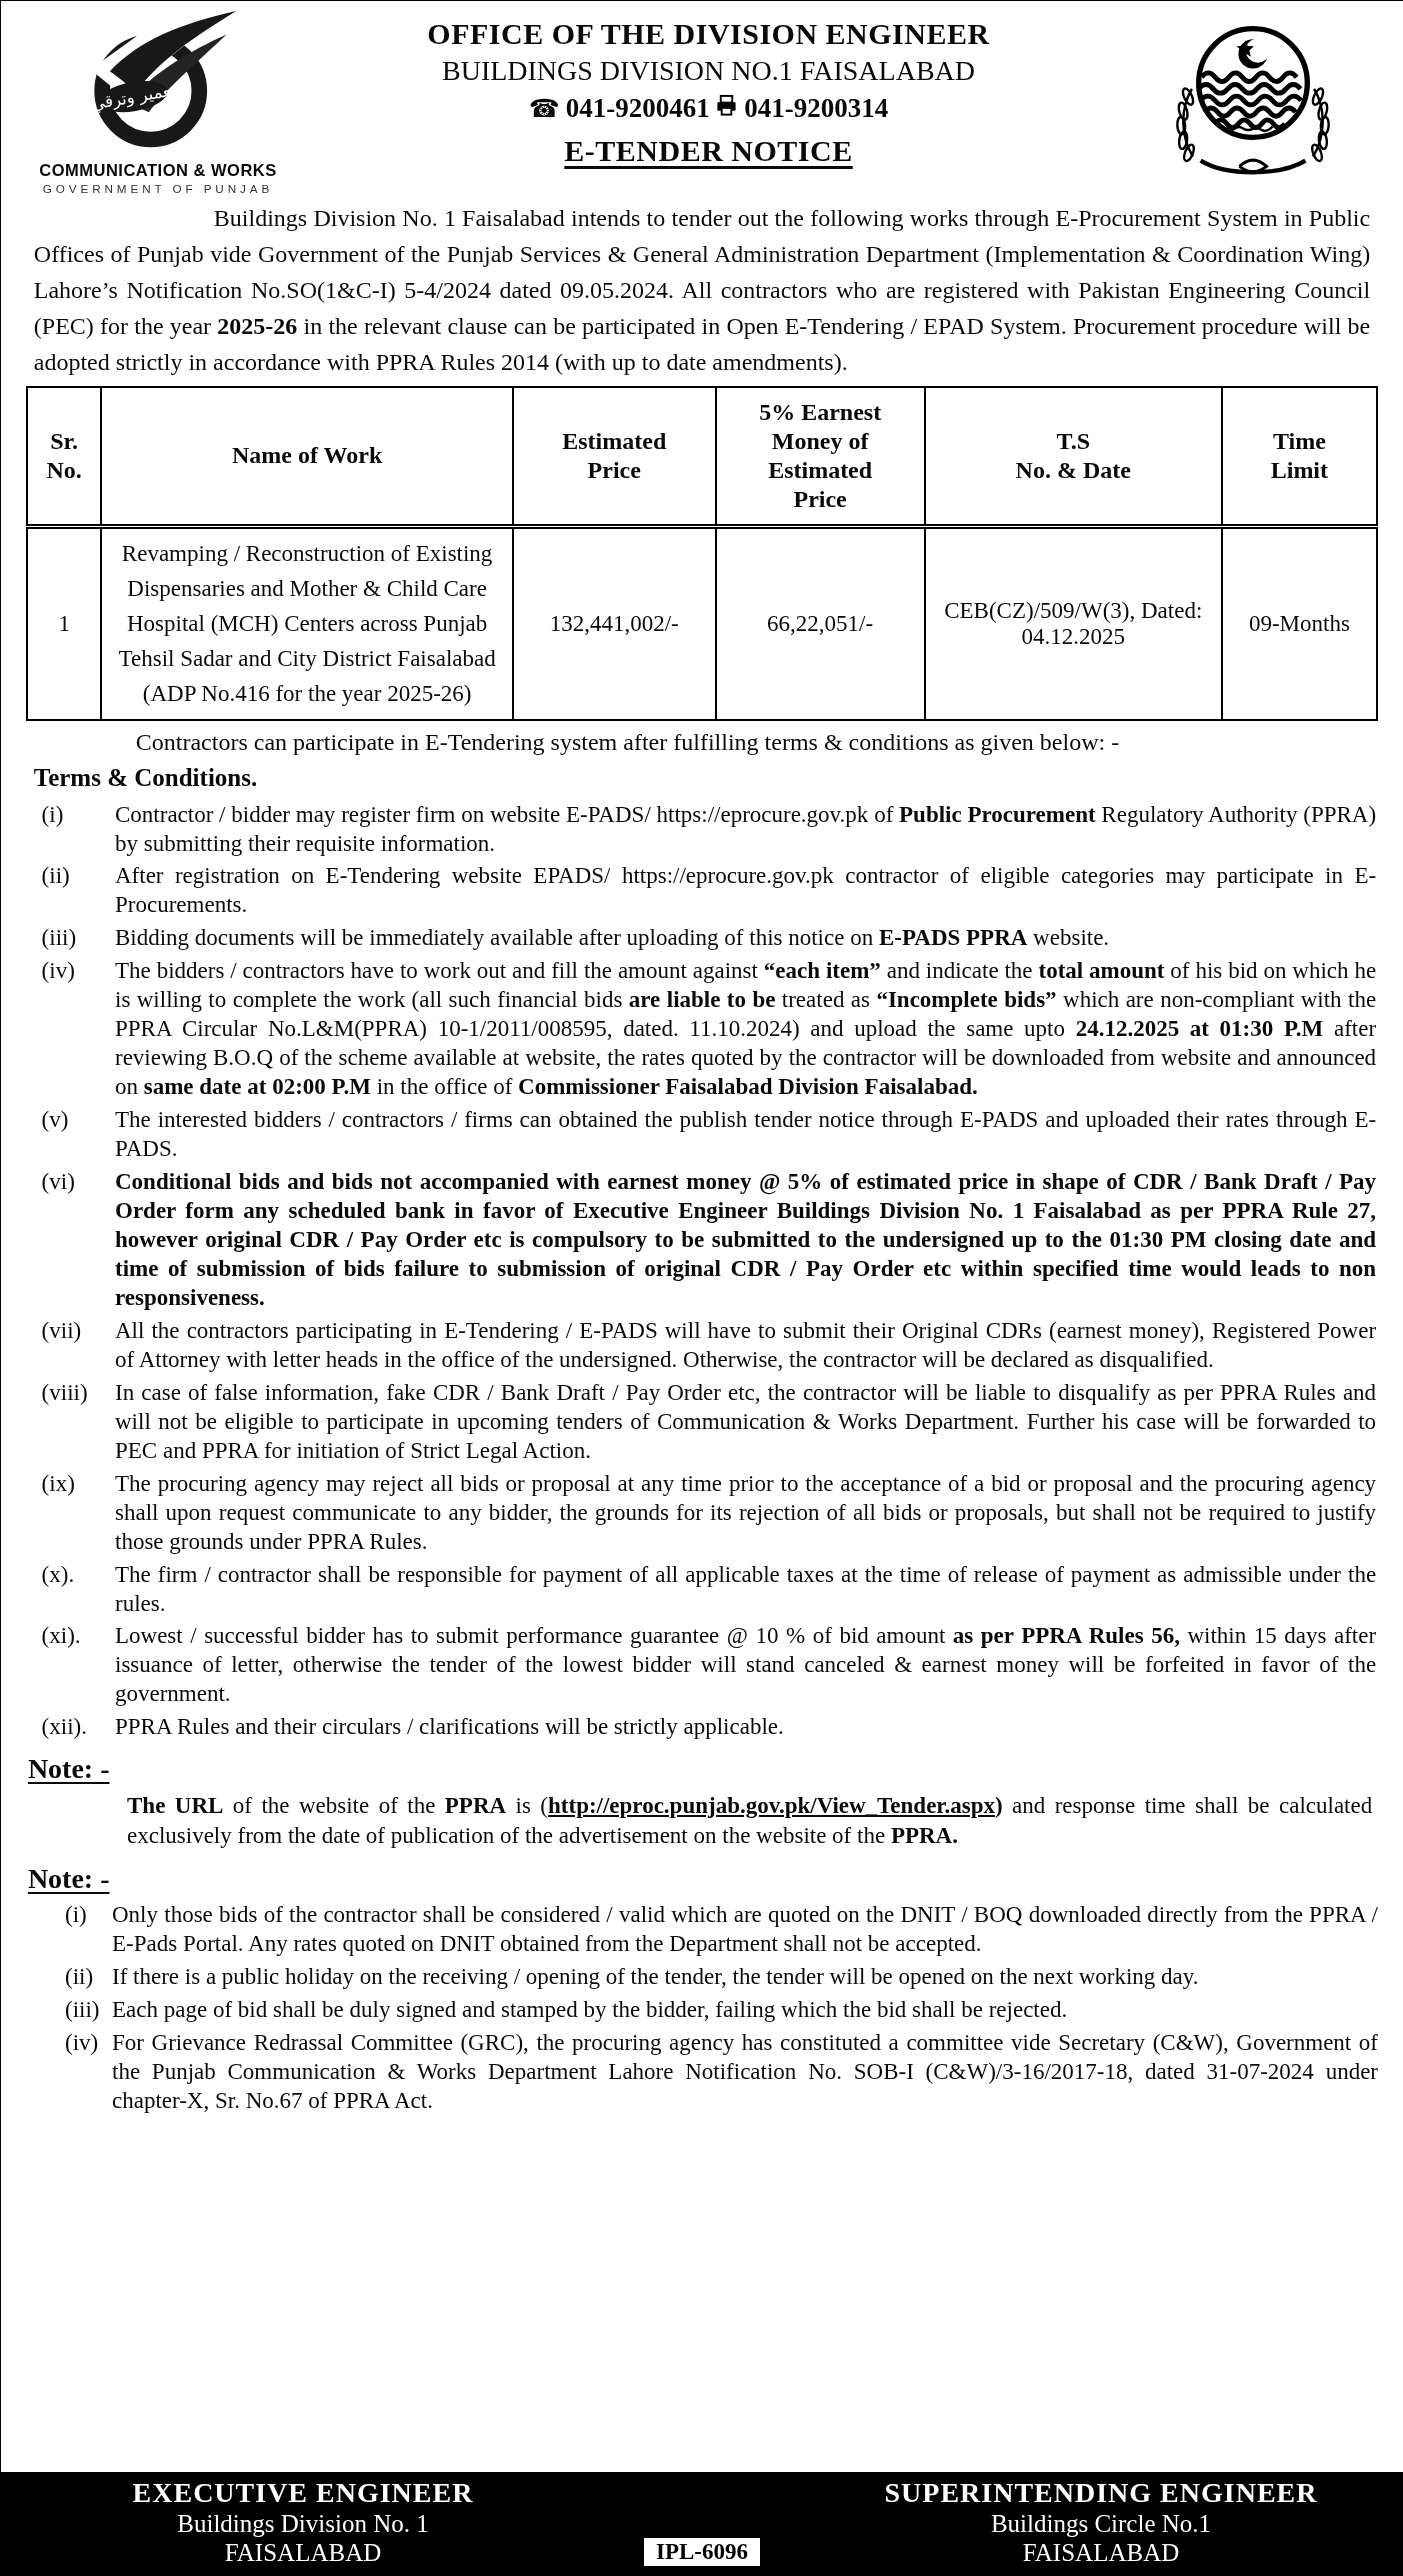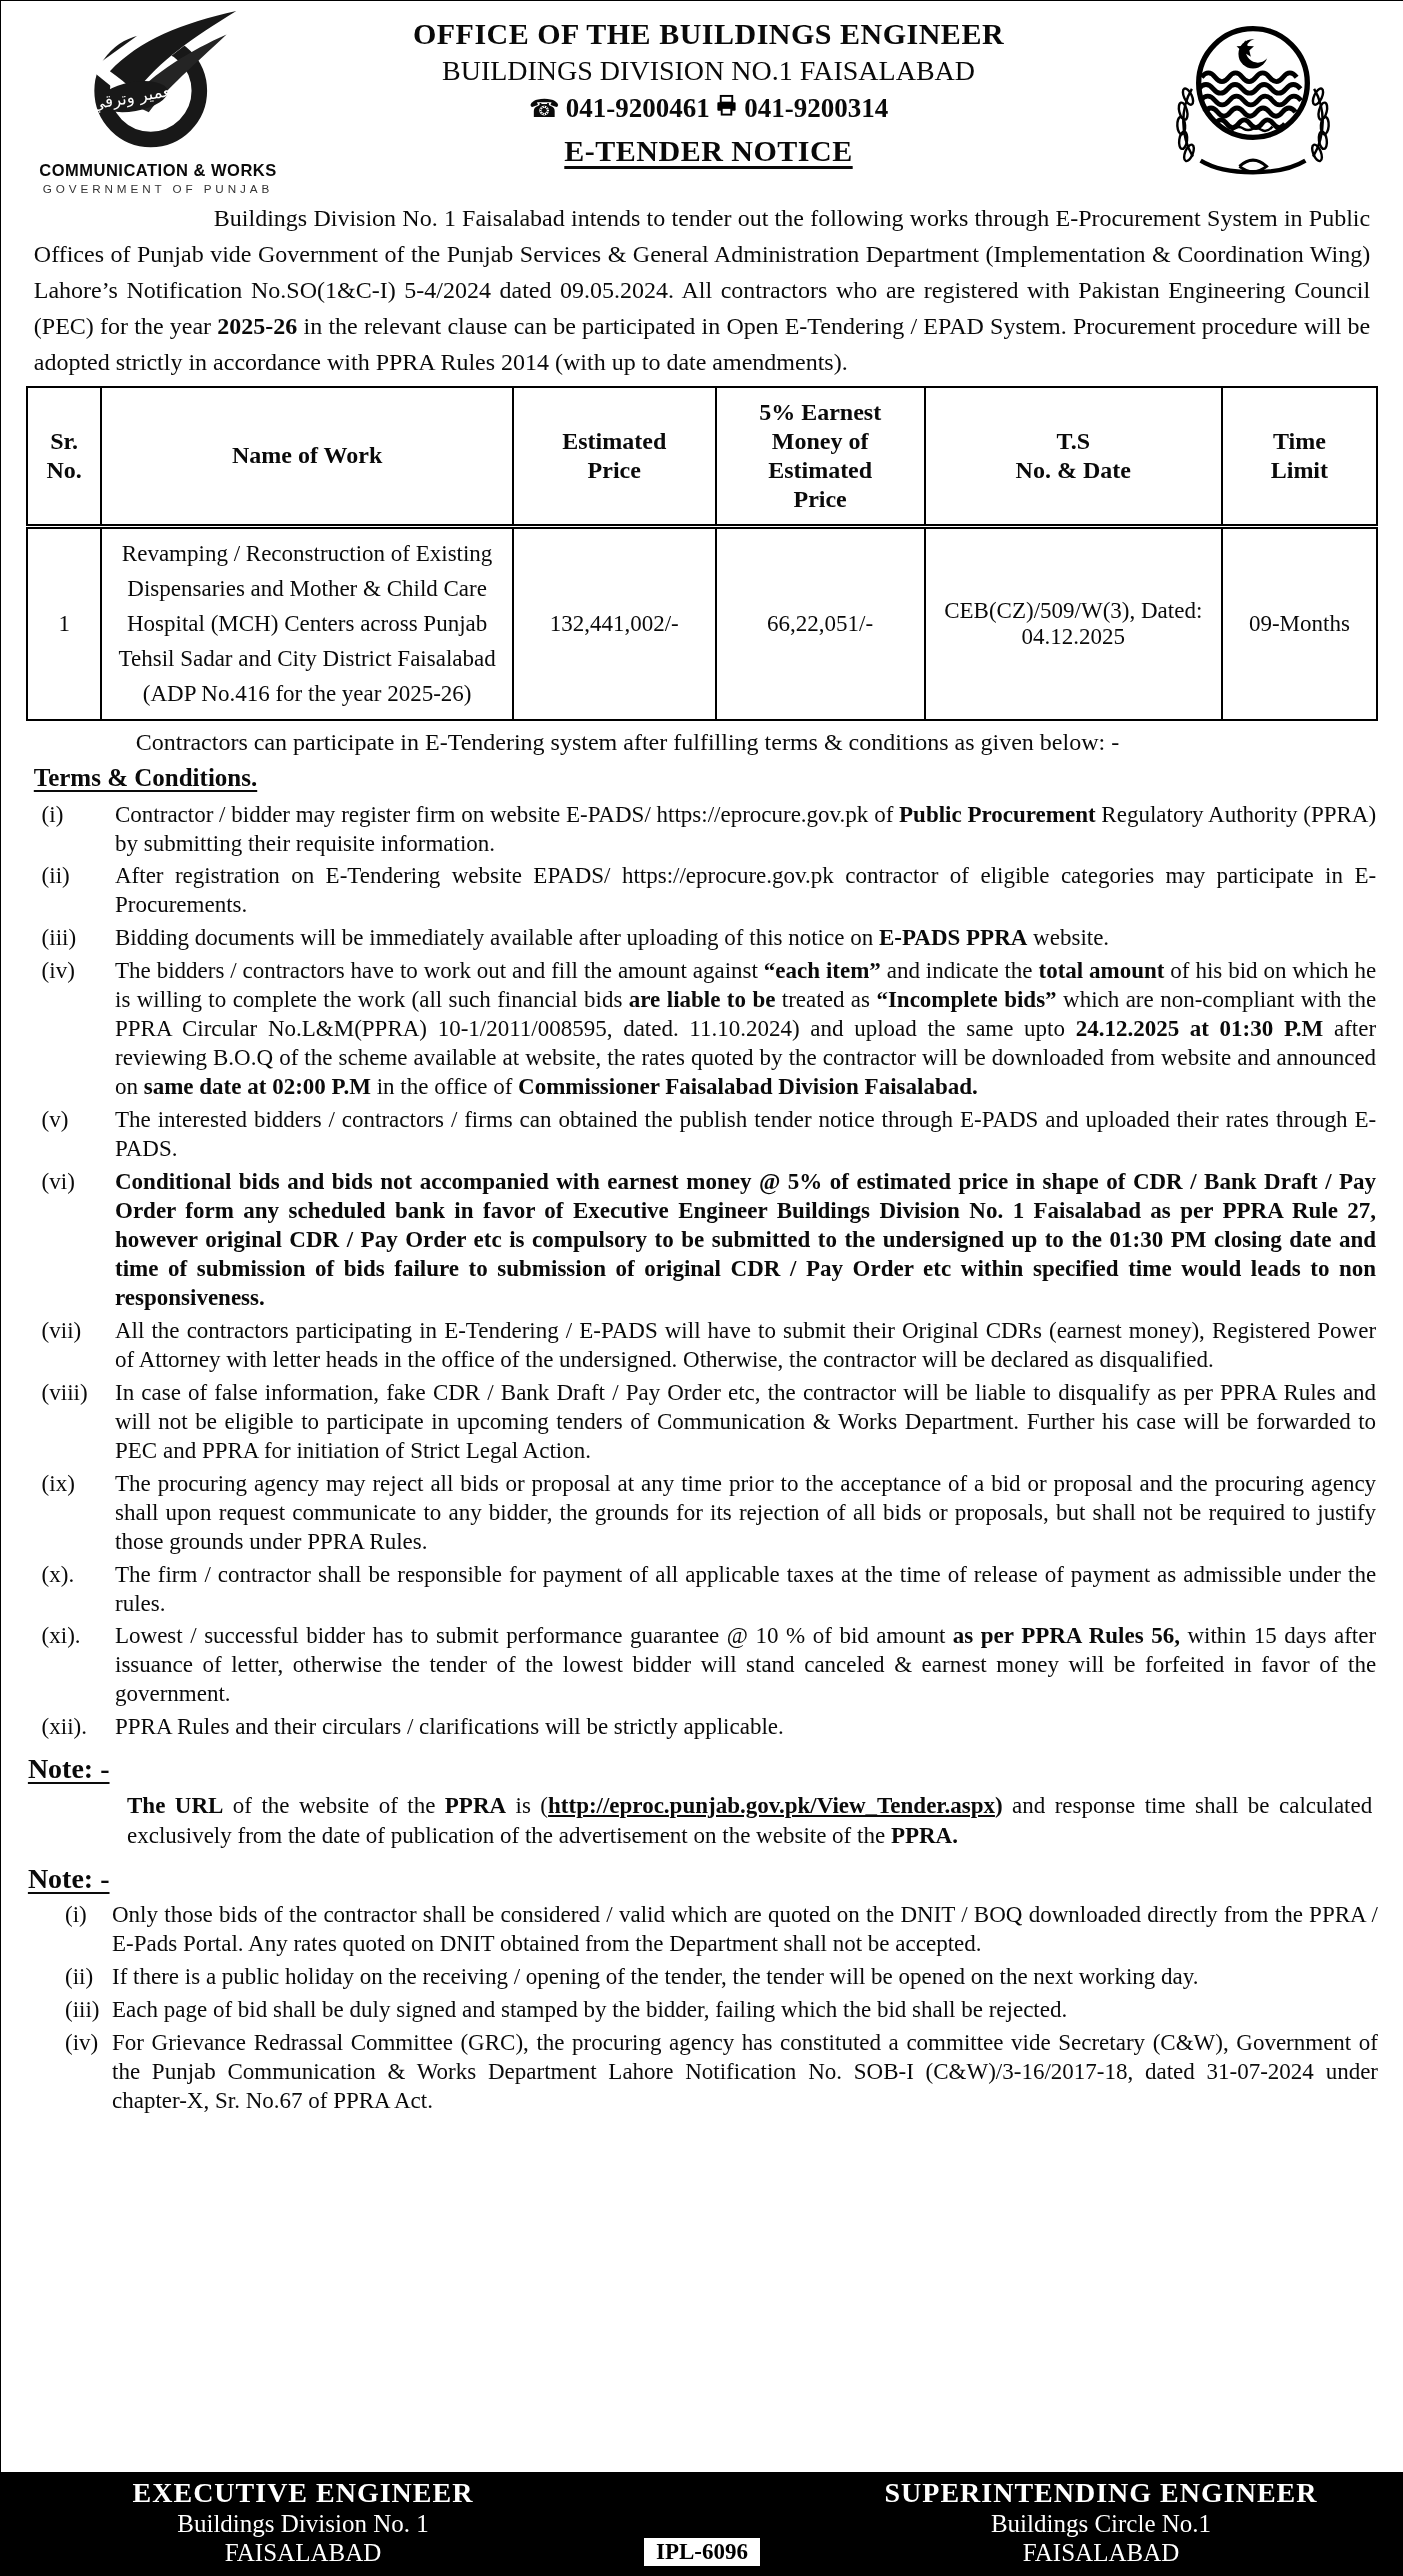--- a/index.html
+++ b/index.html
@@ -35,21 +35,21 @@
   table.works th,table.works td{border:2.4px solid #000;vertical-align:middle;}
   table.works thead th{
     font-size:24px;font-weight:bold;text-align:center;white-space:pre-line;
     line-height:29px;padding:9.7px 3.9px;border-bottom:5.8px double #000;
   }
   table.works td{font-size:23px;padding:7.8px 9.7px;text-align:center;}
   td.wname{text-align:justify;line-height:35px;padding:9.7px 13.6px;}
   .c-sr{width:5.5%}.c-name{width:30.5%}.c-est{width:15%}.c-earn{width:15.5%}.c-ts{width:22%}.c-time{width:11.5%}
 
   .participate{font-size:24px;margin:7.8px 7.8px 1.9px 7.8px;text-indent:102px;}
-  .tc-head{font-size:25px;font-weight:bold;margin:7.8px 0 7.8px 7.8px;text-decoration:underline;text-decoration-thickness:2.4px;text-underline-offset:3.9px;}
+  .tc-head{font-size:25px;font-weight:bold;margin:7.8px 0 7.8px 7.8px;text-decoration-thickness:2.4px;text-underline-offset:3.9px;}
 
   
   .term{display:flex;font-size:23px;line-height:29px;margin-bottom:3.9px;}
   .term .num{flex:0 0 89px;box-sizing:border-box;padding-left:15.6px;}
   .term .txt{flex:1;text-align:justify;padding-right:1.9px;}
 
   
   .note-head{font-size:28px;font-weight:bold;margin:11.7px 0 5.8px 1.9px;text-decoration:underline;text-decoration-thickness:2.4px;text-underline-offset:3.9px;}
   .note-body{font-size:23px;line-height:30px;text-align:justify;margin:1.9px 5.8px 3.9px 101px;}
   .note-item{display:flex;font-size:23px;line-height:29px;margin-bottom:3.9px;}
@@ -80,21 +80,21 @@
             <path d="M58 94 C 86 62, 124 40, 160 24 C 126 56, 100 78, 80 104 C 72 100, 64 97, 58 94 Z" fill="#242424"></path>
             <ellipse cx="64" cy="88" rx="36" ry="15" fill="#181818" transform="rotate(-10 64 88)"></ellipse>
             <text x="64" y="94" font-size="17" fill="#ffffff" text-anchor="middle" transform="rotate(-10 64 88)" font-family="DejaVu Sans, sans-serif">تعمير وترقي</text>
           </svg>
         </span>
         <div class="logo-cap1">COMMUNICATION &amp; WORKS</div>
         <div class="logo-cap2">GOVERNMENT OF PUNJAB</div>
       </div>
 
       <div class="h-center">
-        <div class="hdr-line1">OFFICE OF THE BUILDINGS ENGINEER</div>
+        <div class="hdr-line1">OFFICE OF THE DIVISION ENGINEER</div>
         <div class="hdr-line2">BUILDINGS DIVISION NO.1 FAISALABAD</div>
         <div class="hdr-phone">
           <span class="glyph">☎</span>
           <span>041-9200461</span>
           <span>
             <svg width="23" height="23" viewBox="0 0 24 24">
               <rect x="6" y="2" width="12" height="7" fill="#fff" stroke="#000" stroke-width="2"></rect>
               <rect x="2.5" y="8.5" width="19" height="9" rx="1" fill="#000"></rect>
               <rect x="7" y="14.5" width="10" height="7" fill="#fff" stroke="#000" stroke-width="2"></rect>
             </svg>

